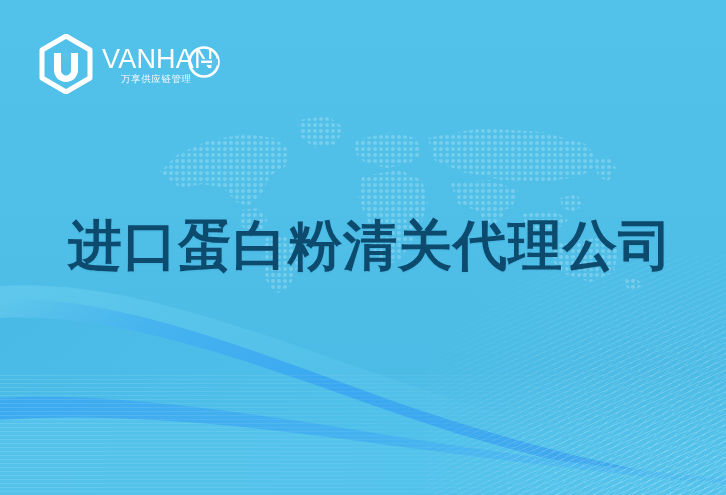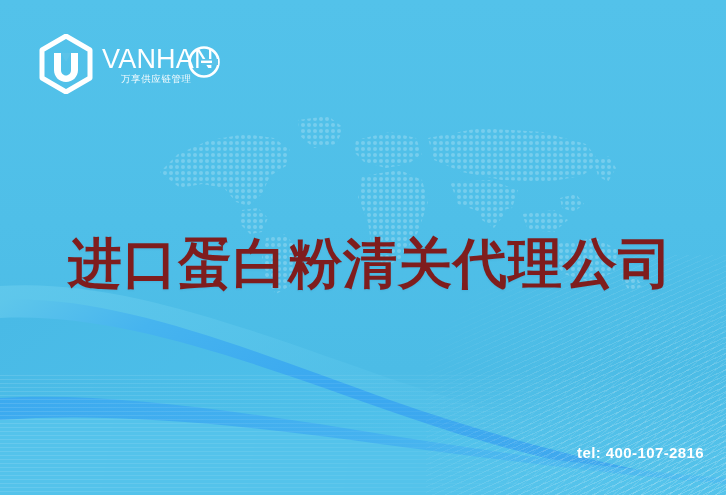--- a/index.html
+++ b/index.html
@@ -109,24 +109,24 @@
   }
   .logo-mark { width: 56px; height: 60px; flex: none; }
   .logo-mark svg { display: block; width: 100%; height: 100%; }
   .logo-text { position: relative; width: 118px; height: 46px; }
   .logo-text svg { display:block; width:100%; height:100%; }
 
   
   .headline {
     position: absolute;
     left: 68px;
-    top: 232px;
+    top: 214px;
     font-size: 54px;
     font-weight: bold;
-    color: #7f1d1d;
+    color: #0c4a6e;
     letter-spacing: 1px;
     line-height: 1.15;
     white-space: nowrap;
     text-shadow: 0 1px 2px rgba(20,110,160,0.12);
   }
 
   
   .phone {
     position: absolute;
     right: 22px;
@@ -248,15 +248,14 @@
         <rect x="100" y="18" width="16" height="6" fill="#5bc3e9"></rect>
         <rect x="99" y="19.6" width="11" height="2.4" fill="#ffffff"></rect>
 
         <text x="19" y="41" font-family="Liberation Sans, sans-serif" font-size="9.5" letter-spacing="0.6" fill="#ffffff" fill-opacity="0.95">万享供应链管理</text>
       </svg>
     </div>
   </div>
 
   <div class="headline">进口蛋白粉清关代理公司</div>
 
-  <div class="phone">tel: 400-107-2816</div>
 
 </div>
 
 </body></html>

